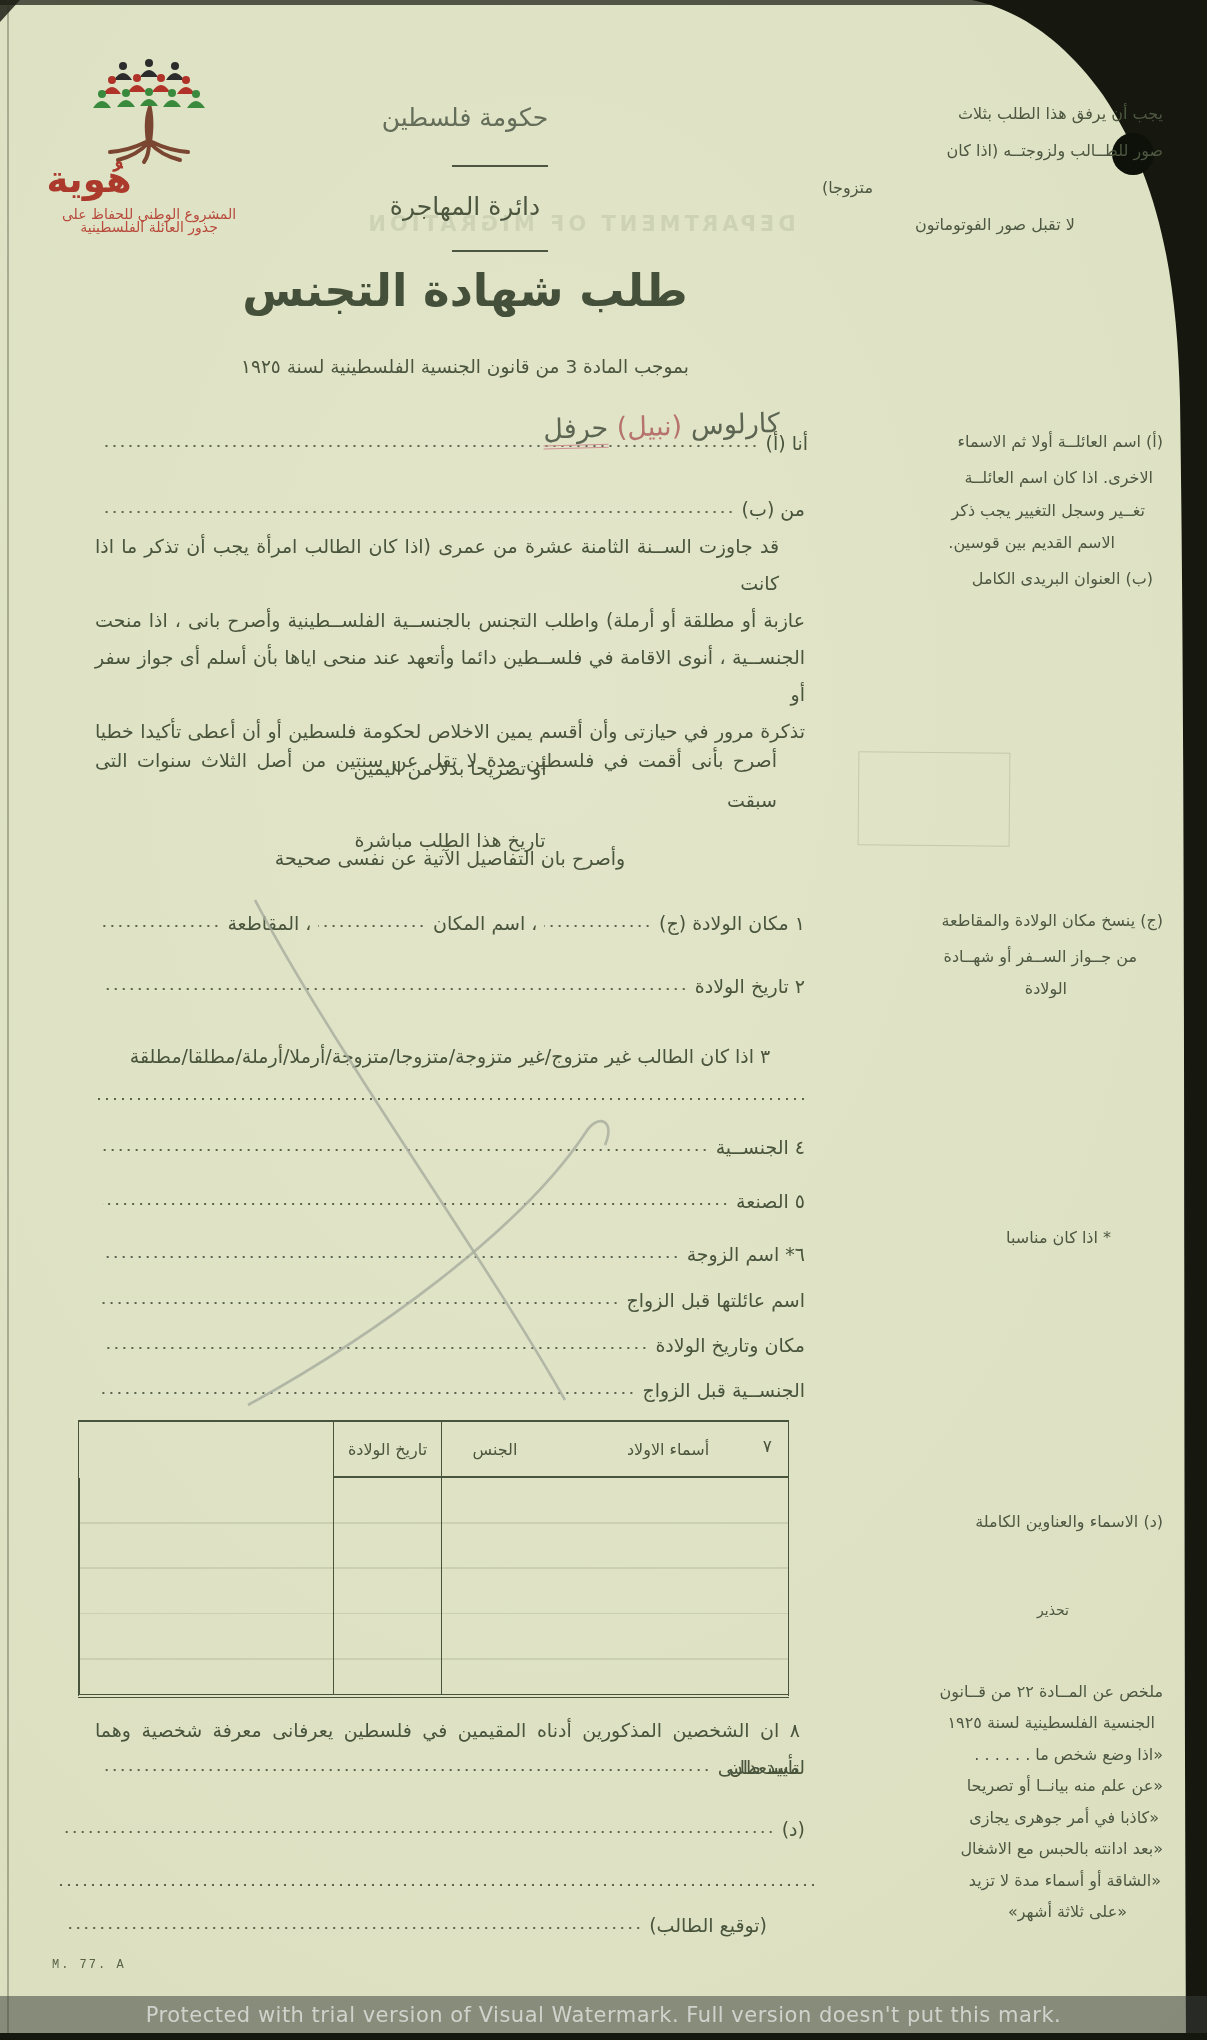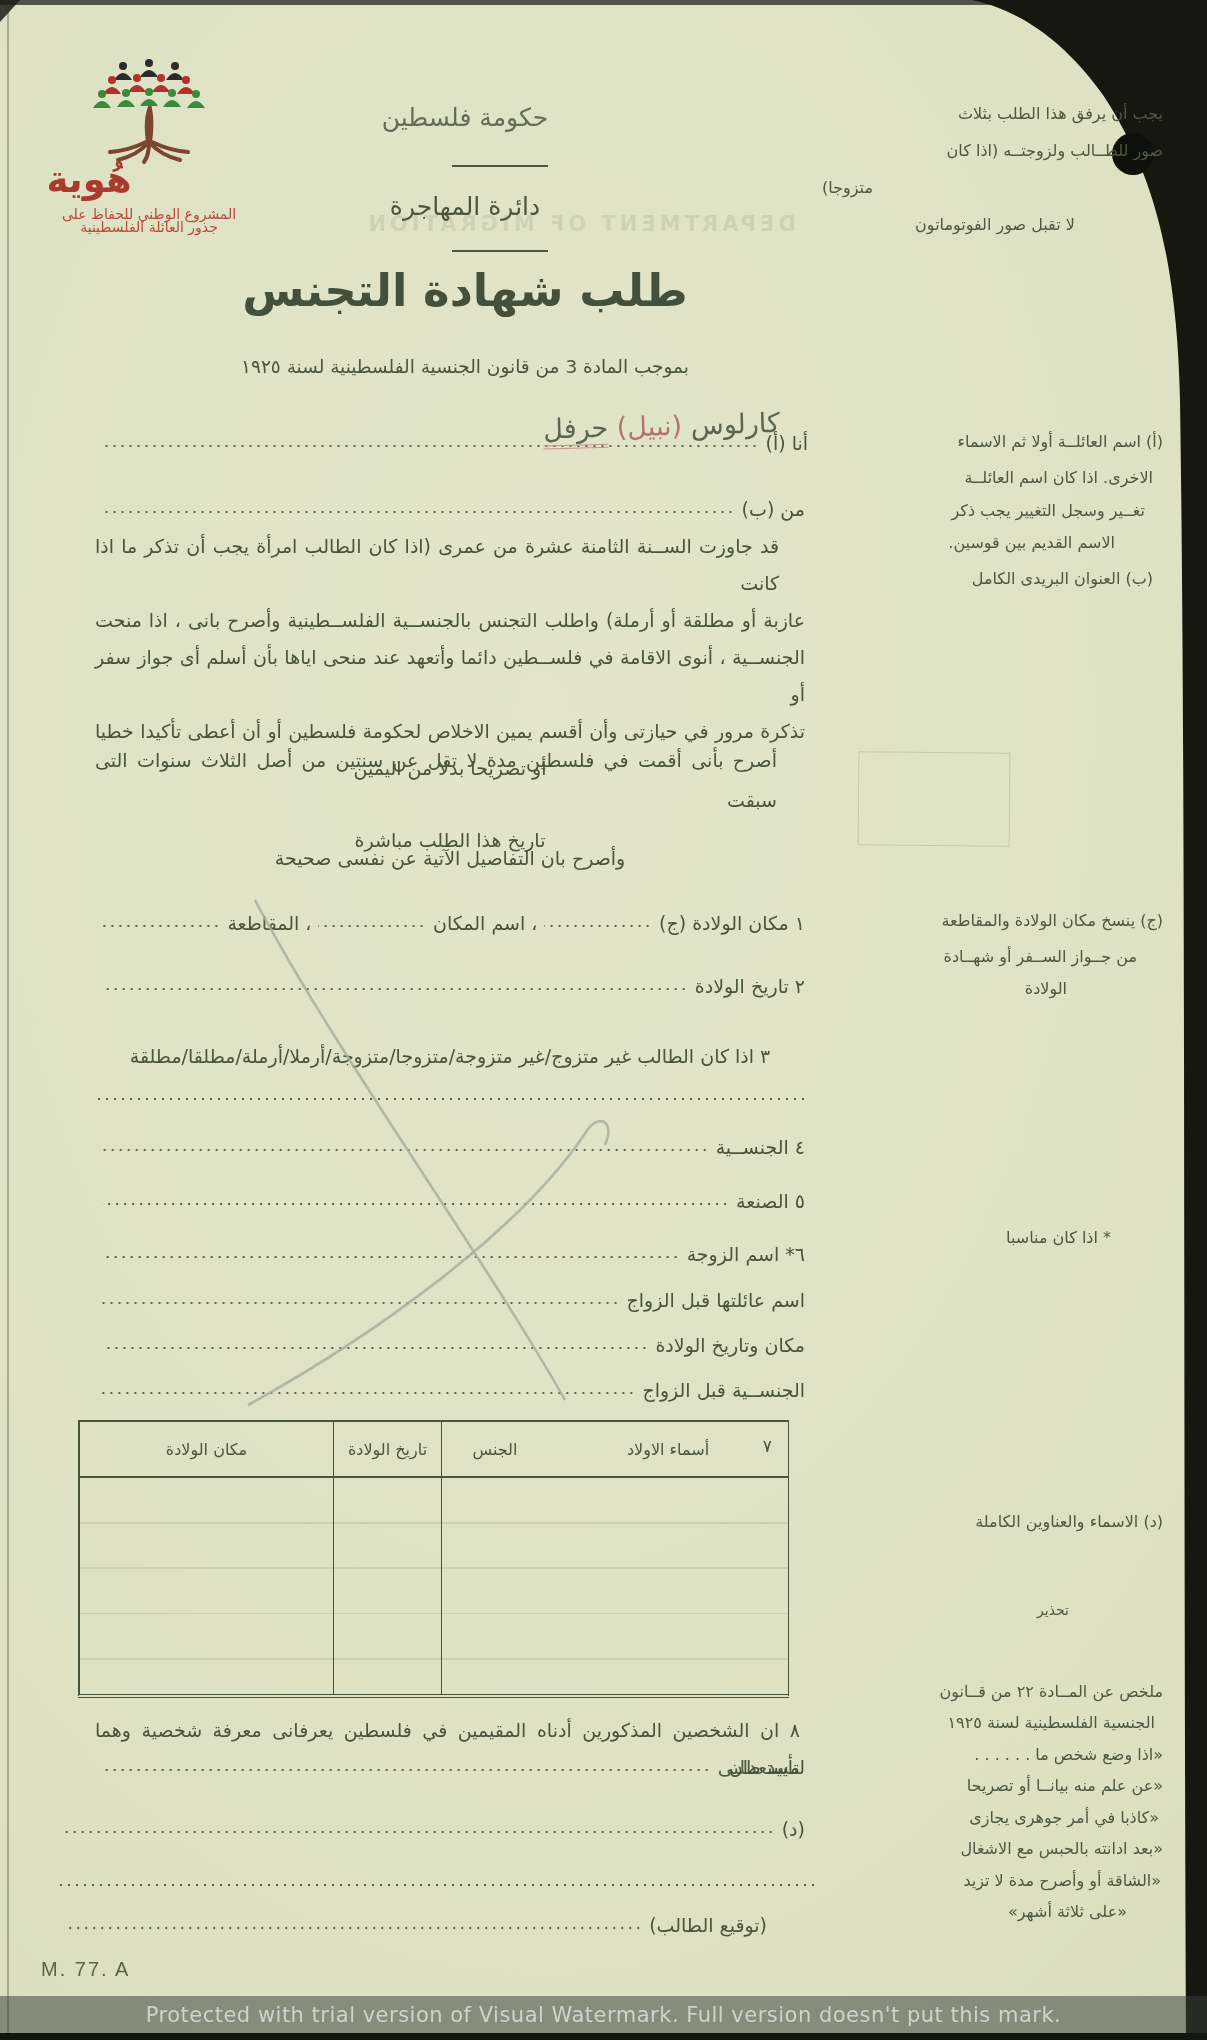--- a/index.html
+++ b/index.html
@@ -47,21 +47,21 @@
     border-bottom:4px double #49543c;display:flex;flex-direction:column;direction:rtl;}
   .throw{display:flex;direction:rtl;}
   .th{height:54px;border-bottom:2px solid #49543c;position:relative;display:flex;align-items:center;justify-content:center;
     font-size:16px;color:#4b553d;}
   .tb{flex:1;background:repeating-linear-gradient(180deg,transparent 0 44px,rgba(86,96,66,.14) 44px 45.5px);}
   .c1{width:240px;} .c2{width:106px;border-left:1.5px solid #49543c;} .c3{width:107px;border-left:1.5px solid #49543c;}
   .c4{flex:1;border-left:1.5px solid #49543c;}
   .tnum{position:absolute;right:16px;top:14px;font-size:17px;}
   
   .stampbox{left:858px;top:752px;width:150px;height:92px;border:1.5px solid rgba(90,100,75,.20);transform:rotate(.5deg);}
-  .formnum{left:41px;top:1958px;font-family:Liberation Sans, sans-serif;font-size:20px;letter-spacing:2px;color:#5a6348;}
+  .formnum{left:52px;top:1958px;font-family:Liberation Mono, monospace;font-size:12px;letter-spacing:2px;color:#5a6348;}
   .wmbar{left:0;top:1996px;width:100%;height:37px;background:rgba(58,62,57,.52);display:flex;align-items:center;justify-content:center;}
   .wmtext{font-size:21px;color:#cfd3cc;letter-spacing:.5px;white-space:nowrap;}
   .bottom-strip{left:0;top:2033px;width:100%;height:7px;background:#14170e;}
 </style>
 </head>
 <body>
 
 <div class="page">
 
   <div class="abs edge-top"></div>
@@ -145,21 +145,21 @@
   <div class="abs mn" style="right:96px;top:1228px;">* اذا كان مناسبا</div>
   <div class="abs mn" style="right:44px;top:1512px;">(د) الاسماء والعناوين الكاملة</div>
 
   <div class="abs mn" style="right:138px;top:1602px;font-size:14px;">تحذير</div>
   <div class="abs mn" style="right:44px;top:1682px;margin-left:38px;">ملخص عن المــادة ٢٢ من قــانون</div>
   <div class="abs mn" style="right:52px;top:1713px;">الجنسية الفلسطينية لسنة ١٩٢٥</div>
   <div class="abs mn" style="right:44px;top:1745px;">«اذا وضع شخص ما . . . . . .</div>
   <div class="abs mn" style="right:44px;top:1776px;">«عن علم منه بيانــا أو تصريحا</div>
   <div class="abs mn" style="right:48px;top:1808px;">«كاذبا في أمر جوهرى يجازى</div>
   <div class="abs mn" style="right:44px;top:1839px;">«بعد ادانته بالحبس مع الاشغال</div>
-  <div class="abs mn" style="right:46px;top:1871px;">«الشاقة أو وأصرح مدة لا تزيد</div>
+  <div class="abs mn" style="right:46px;top:1871px;">«الشاقة أو أسماء مدة لا تزيد</div>
   <div class="abs mn" style="right:80px;top:1902px;">«على ثلاثة أشهر»</div>
 
   <div class="abs handwriting">
     <span>كارلوس</span>
     <span class="hw-mid">(نبيل)</span>
     <span class="hw-last">حرفل</span>
   </div>
 
   <div class="abs frow" style="left:95px;right:399px;top:432px;">
     <span class="lbl">أنا (أ)</span>
@@ -237,23 +237,20 @@
       <div class="th c1">
         <span class="tnum">٧</span>
         <span>أسماء الاولاد</span>
       </div>
       <div class="th c2">
         <span>الجنس</span>
       </div>
       <div class="th c3">
         <span>تاريخ الولادة</span>
       </div>
-      <div class="th c4">
-        <span>مكان الولادة</span>
-      </div>
     </div>
     <div class="throw tb">
       <div class="c1"></div>
       <div class="c2" style="height:100%;"></div>
       <div class="c3" style="height:100%;"></div>
       <div class="c4" style="height:100%;"></div>
     </div>
   </div>
 
   <div class="abs para just" style="top:1712px;left:95px;width:705px;">٨ ان الشخصين المذكورين أدناه المقيمين في فلسطين يعرفانى معرفة شخصية وهما مستعدان</div>

